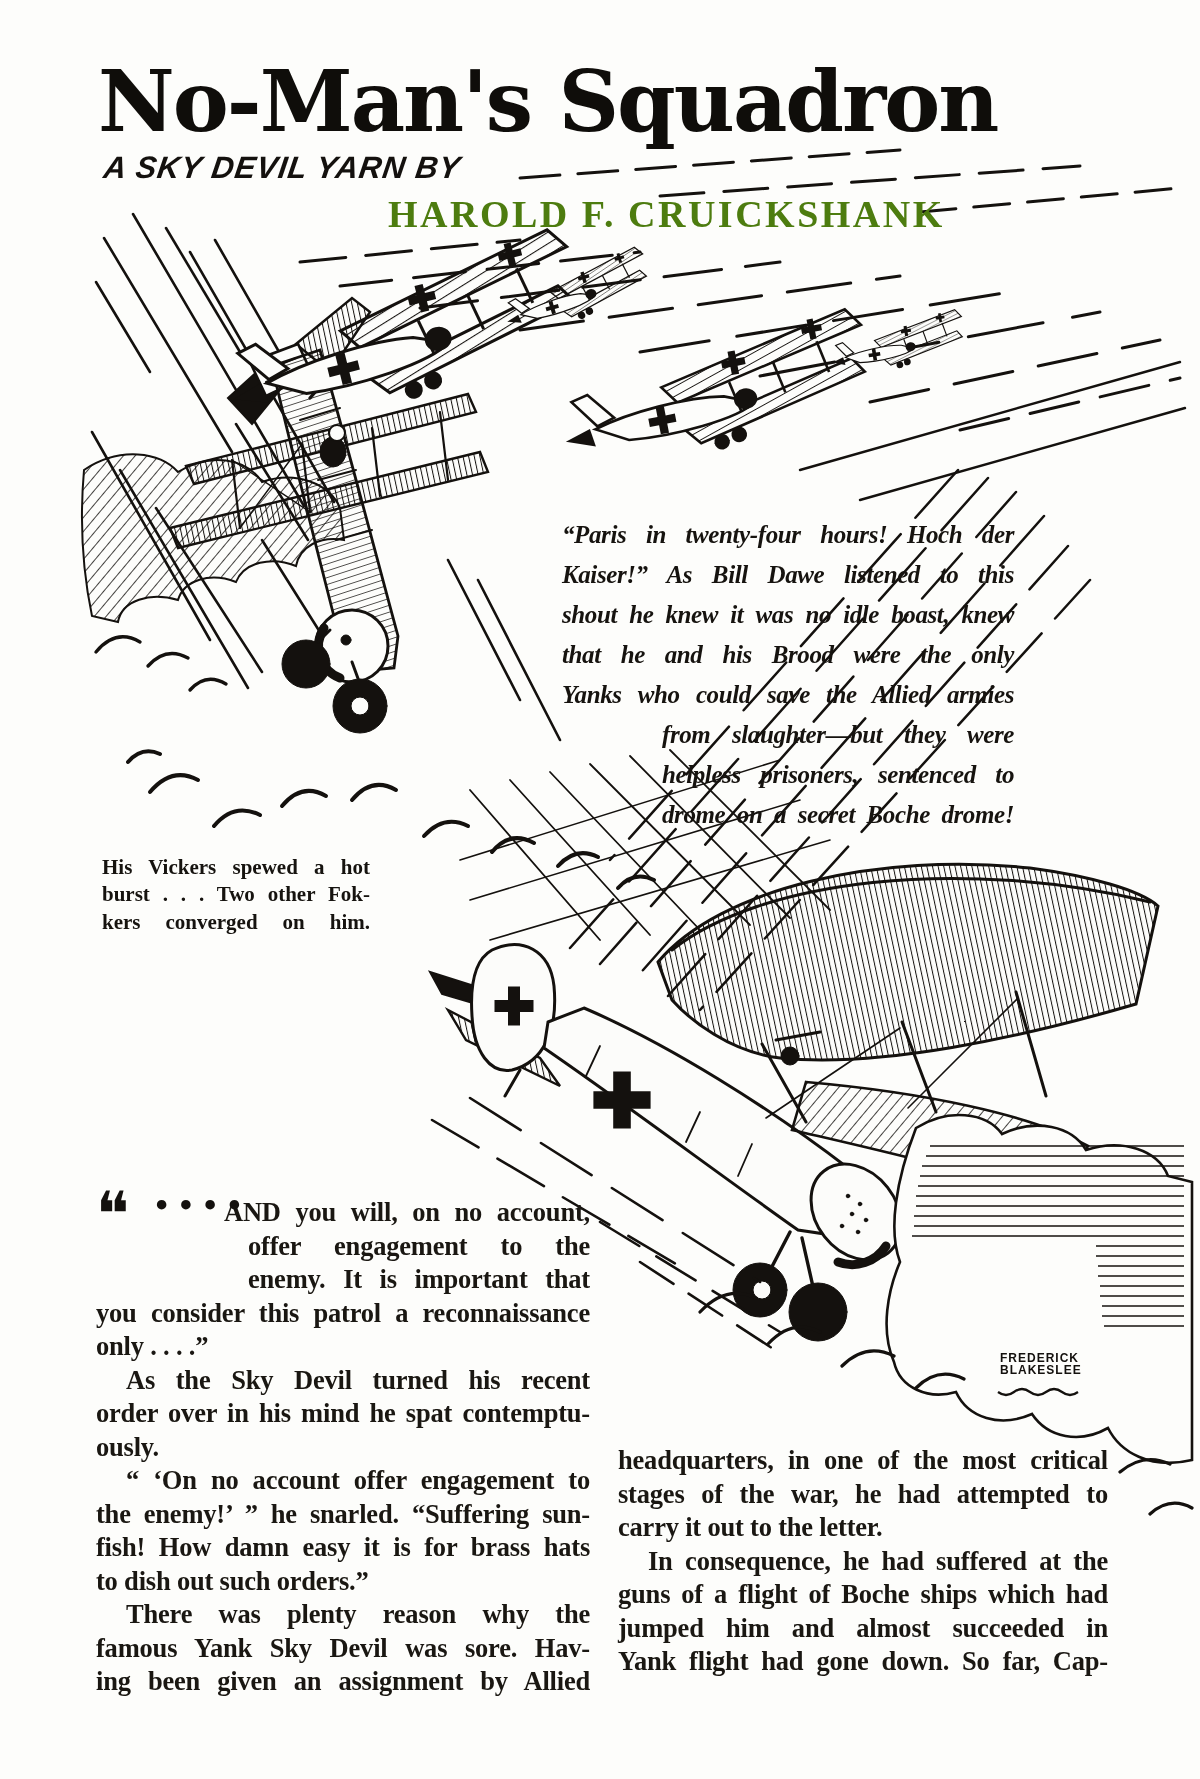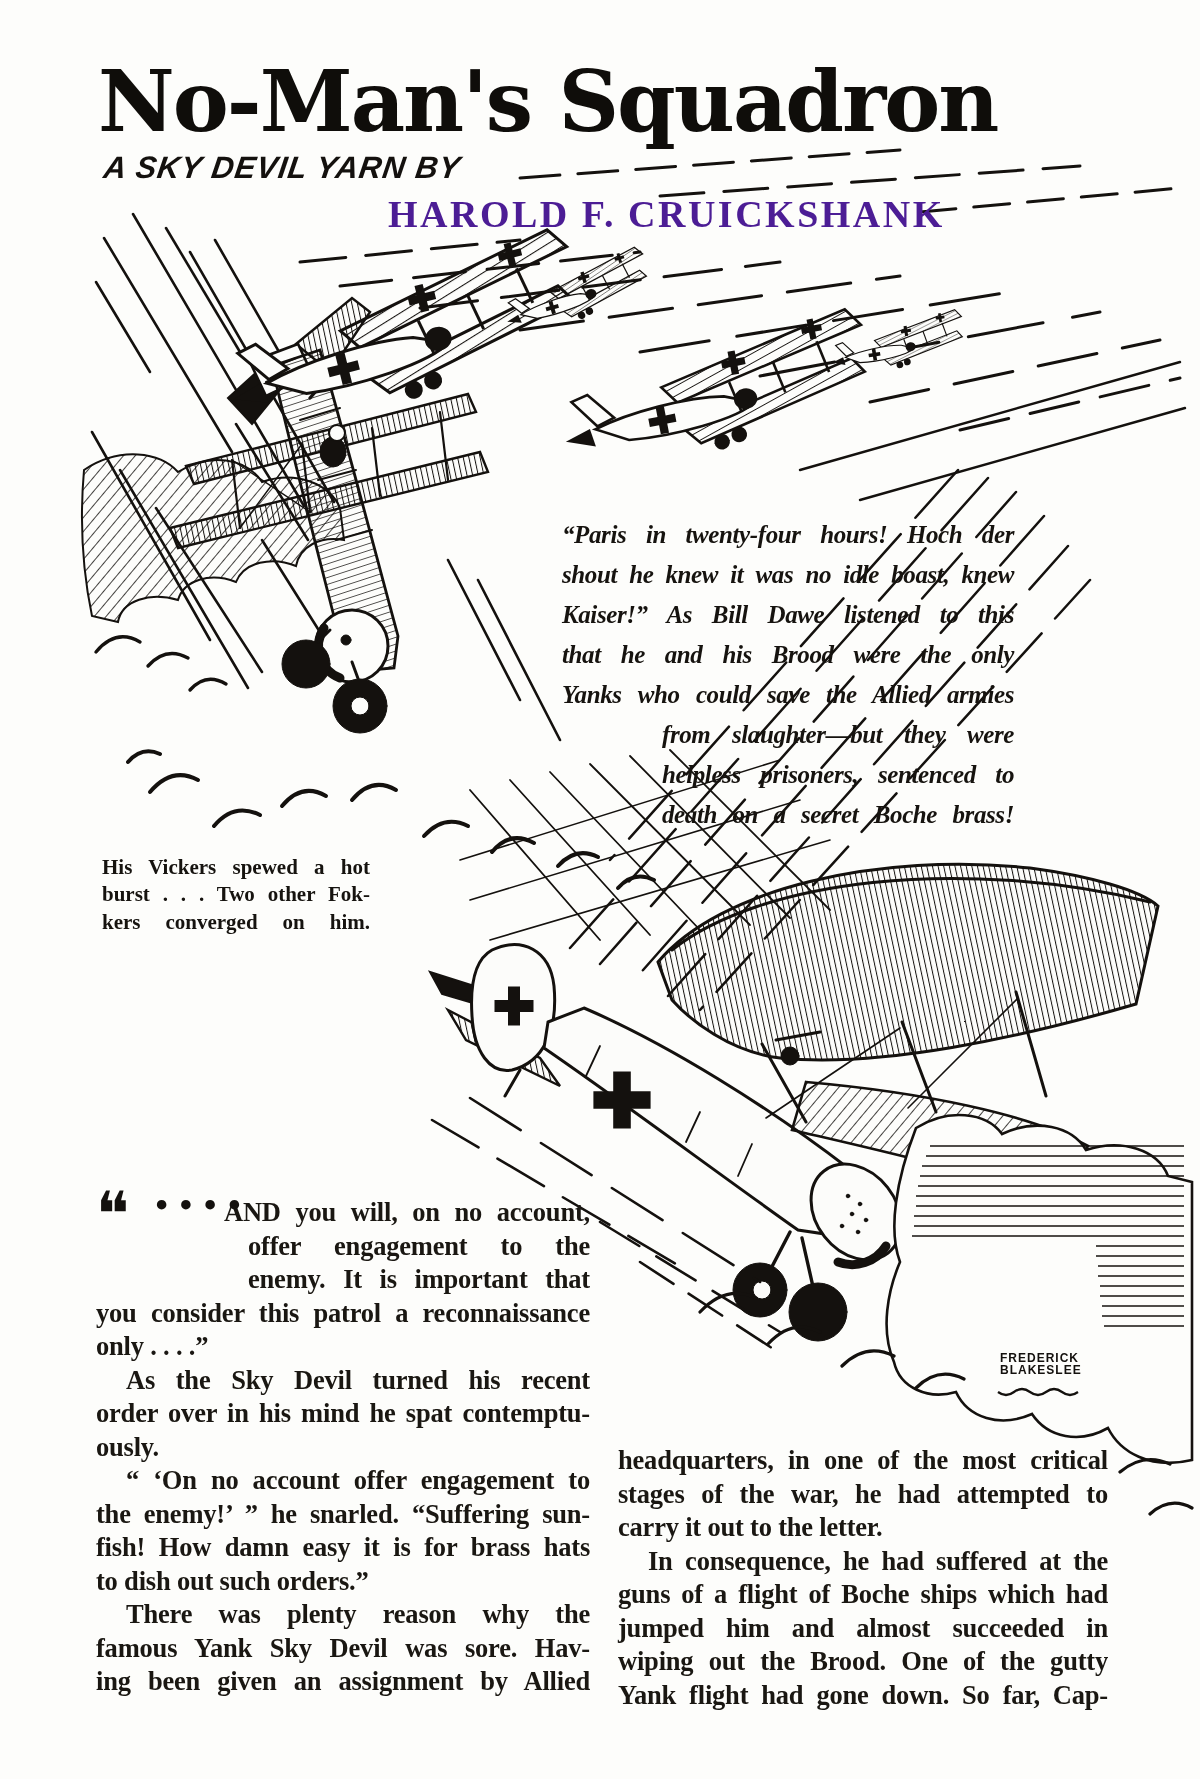--- a/index.html
+++ b/index.html
@@ -2,21 +2,21 @@
 <html><head>
 <meta charset="utf-8">
 <style>
   html,body{margin:0;padding:0;background:#e9e7e2;}
   #page{position:relative;width:1200px;height:1779px;margin:0 auto;background:#fdfdfb;overflow:hidden;color:#16130f;}
   #art{position:absolute;left:0;top:0;width:1200px;height:1779px;z-index:1;}
   .txt{position:absolute;z-index:2;}
   
   #title{left:98px;top:52px;font-family:"DejaVu Serif",serif;font-weight:700;font-size:84px;letter-spacing:-2px;white-space:nowrap;color:#0f0d0a;text-align:center;}
   #subtitle{left:104px;top:150px;font-family:"Liberation Sans",sans-serif;font-weight:700;font-style:italic;font-size:31px;letter-spacing:1px;white-space:nowrap;transform:skewX(-8deg);color:#14110e;}
-  #author{left:388px;top:192px;font-family:"Liberation Serif",serif;font-weight:700;font-size:38px;letter-spacing:2.5px;white-space:nowrap;color:#4c1d95;}
+  #author{left:388px;top:192px;font-family:"Liberation Serif",serif;font-weight:700;font-size:38px;letter-spacing:2.5px;white-space:nowrap;color:#4d7c0f;}
   
   #blurb{left:562px;top:515px;width:452px;font-family:"Liberation Serif",serif;font-style:italic;font-weight:700;font-size:25px;letter-spacing:-0.4px;}
   #blurb .bl{height:40px;line-height:40px;text-align:justify;text-align-last:justify;}
   #blurb .bind{margin-left:100px;}
   
   #caption{left:102px;top:854px;width:268px;font-family:"Liberation Serif",serif;font-weight:700;font-size:21px;}
   #caption .bl{height:27.4px;line-height:27.4px;text-align:justify;text-align-last:justify;}
   
   .col{font-family:"Liberation Serif",serif;font-size:26.5px;letter-spacing:-0.2px;color:#1a1712;}
   #colL{left:96px;top:1196px;width:494px;}
@@ -247,27 +247,27 @@
       <path d="M700,1312 q26,-28 56,-14 M768,1344 q24,-26 52,-12 M842,1366 q24,-24 52,-10 M916,1388 q22,-22 48,-9 M1120,1472 q24,-20 50,-8 M1150,1514 q20,-18 42,-6" fill="none" stroke="#14110e" stroke-width="3.2" stroke-linecap="round"></path>
     </g>
   </svg>
 
   <div class="txt" id="title">No-Man's Squadron</div>
   <div class="txt" id="subtitle">A SKY DEVIL YARN BY</div>
   <div class="txt" id="author">HAROLD F. CRUICKSHANK</div>
 
   <div class="txt" id="blurb">
       <div class="bl">“Paris in twenty-four hours!  Hoch der</div>
+      <div class="bl">Kaiser!”  As Bill Dawe listened to this</div>
       <div class="bl">shout he knew it was no idle boast, knew</div>
-      <div class="bl">Kaiser!”  As Bill Dawe listened to this</div>
       <div class="bl">that he and his Brood were the only</div>
       <div class="bl">Yanks who could save the Allied armies</div>
       <div class="bl bind">from slaughter—but they were</div>
       <div class="bl bind">helpless prisoners, sentenced to</div>
-      <div class="bl bind">death on a secret Boche brass!</div>
+      <div class="bl bind">drome on a secret Boche drome!</div>
     </div>
 
   <div class="txt" id="caption">
       <div class="bl">His Vickers spewed a hot</div>
       <div class="bl">burst . . . Two other Fok-</div>
       <div class="bl">kers converged on him.</div>
     </div>
 
   <div class="txt col" id="colL" style="position:absolute;">
     <span id="openq">❝</span>
@@ -288,21 +288,20 @@
       <div class="tl">famous Yank Sky Devil was sore.  Hav-</div>
       <div class="tl">ing been given an assignment by Allied</div>
     </div>
   <div class="txt col" id="colR" style="position:absolute;margin-top:12px;">
       <div class="tl">headquarters, in one of the most critical</div>
       <div class="tl">stages of the war, he had attempted to</div>
       <div class="tl noj">carry it out to the letter.</div>
       <div class="tl find">In consequence, he had suffered at the</div>
       <div class="tl">guns of a flight of Boche ships which had</div>
       <div class="tl">jumped him and almost succeeded in</div>
-      <div class="tl">wiping out the Brood.  One of the gutty</div>
       <div class="tl">Yank flight had gone down.  So far, Cap-</div>
     </div>
 
   <div class="txt" id="sig">
     <div>FREDERICK</div>
     <div>BLAKESLEE</div>
   </div>
 
 </div>
 

